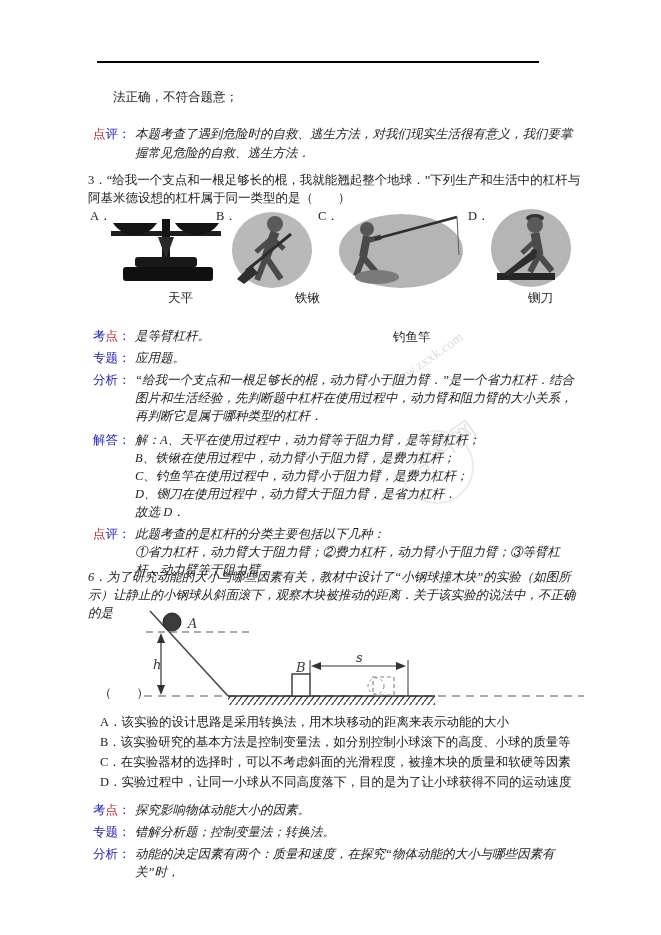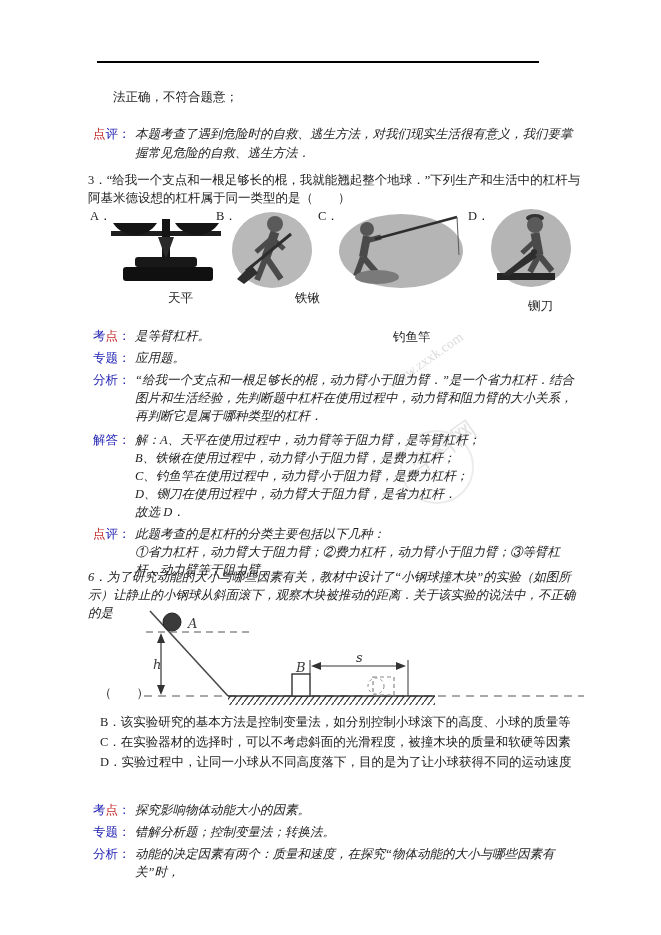--- a/index.html
+++ b/index.html
@@ -96,21 +96,21 @@
       <line x1="50" y1="48" x2="63" y2="64" stroke="#4a4a4a" stroke-width="6"></line>
       <line x1="50" y1="48" x2="41" y2="65" stroke="#4a4a4a" stroke-width="6"></line>
       <rect x="8" y="66" width="58" height="7" fill="#252525"></rect>
       <polygon points="13,68 43,44 48,50 20,69" fill="#2e2e2e"></polygon>
       <circle cx="45" cy="45" r="3" fill="#2e2e2e"></circle>
     </svg>
 
     <span class="caption" style="left:72px;margin-left:8px;">天平</span>
     <span class="caption" style="left:171px;margin-left:36px;">铁锹</span>
     <span class="caption" style="left:305px;margin-top:39px;">钓鱼竿</span>
-    <span class="caption" style="left:440px;margin-top:8px;">铡刀</span>
+    <span class="caption" style="left:440px;">铡刀</span>
   </div>
 
   <div class="layer" style="left:93px;top:327px;width:489px;">
 
     <div class="row sec">
       <span class="lbl"><span>考</span><span class="red">点</span><span>：</span></span>
       <div class="content">是等臂杠杆。</div>
     </div>
 
     <div class="row sec">
@@ -179,20 +179,21 @@
     <text x="256" y="56" font-size="13">s</text>
     <line x1="308" y1="54" x2="308" y2="90" stroke="#333" stroke-width="1"></line>
 
     <rect x="273" y="71" width="21" height="18" fill="none" stroke="#888" stroke-width="1.2" stroke-dasharray="4 3"></rect>
     <circle cx="276" cy="80" r="8" fill="none" stroke="#888" stroke-width="1" stroke-dasharray="3 3"></circle>
   </svg>
 
   <div class="layer" style="left:99px;top:684px;">（　　）</div>
 
   <div class="layer q6opt" style="left:100px;top:712px;width:500px;">
+    <div>A．该实验的设计思路是采用转换法，用木块移动的距离来表示动能的大小</div>
     <div>B．该实验研究的基本方法是控制变量法，如分别控制小球滚下的高度、小球的质量等</div>
     <div>C．在实验器材的选择时，可以不考虑斜面的光滑程度，被撞木块的质量和软硬等因素</div>
     <div>D．实验过程中，让同一小球从不同高度落下，目的是为了让小球获得不同的运动速度</div>
   </div>
 
   <div class="layer" style="left:93px;top:801px;width:489px;">
     <div class="row" style="margin-bottom:4px;">
       <span class="lbl"><span>考</span><span class="red">点</span><span>：</span></span>
       <div class="content">探究影响物体动能大小的因素。</div>
     </div>

